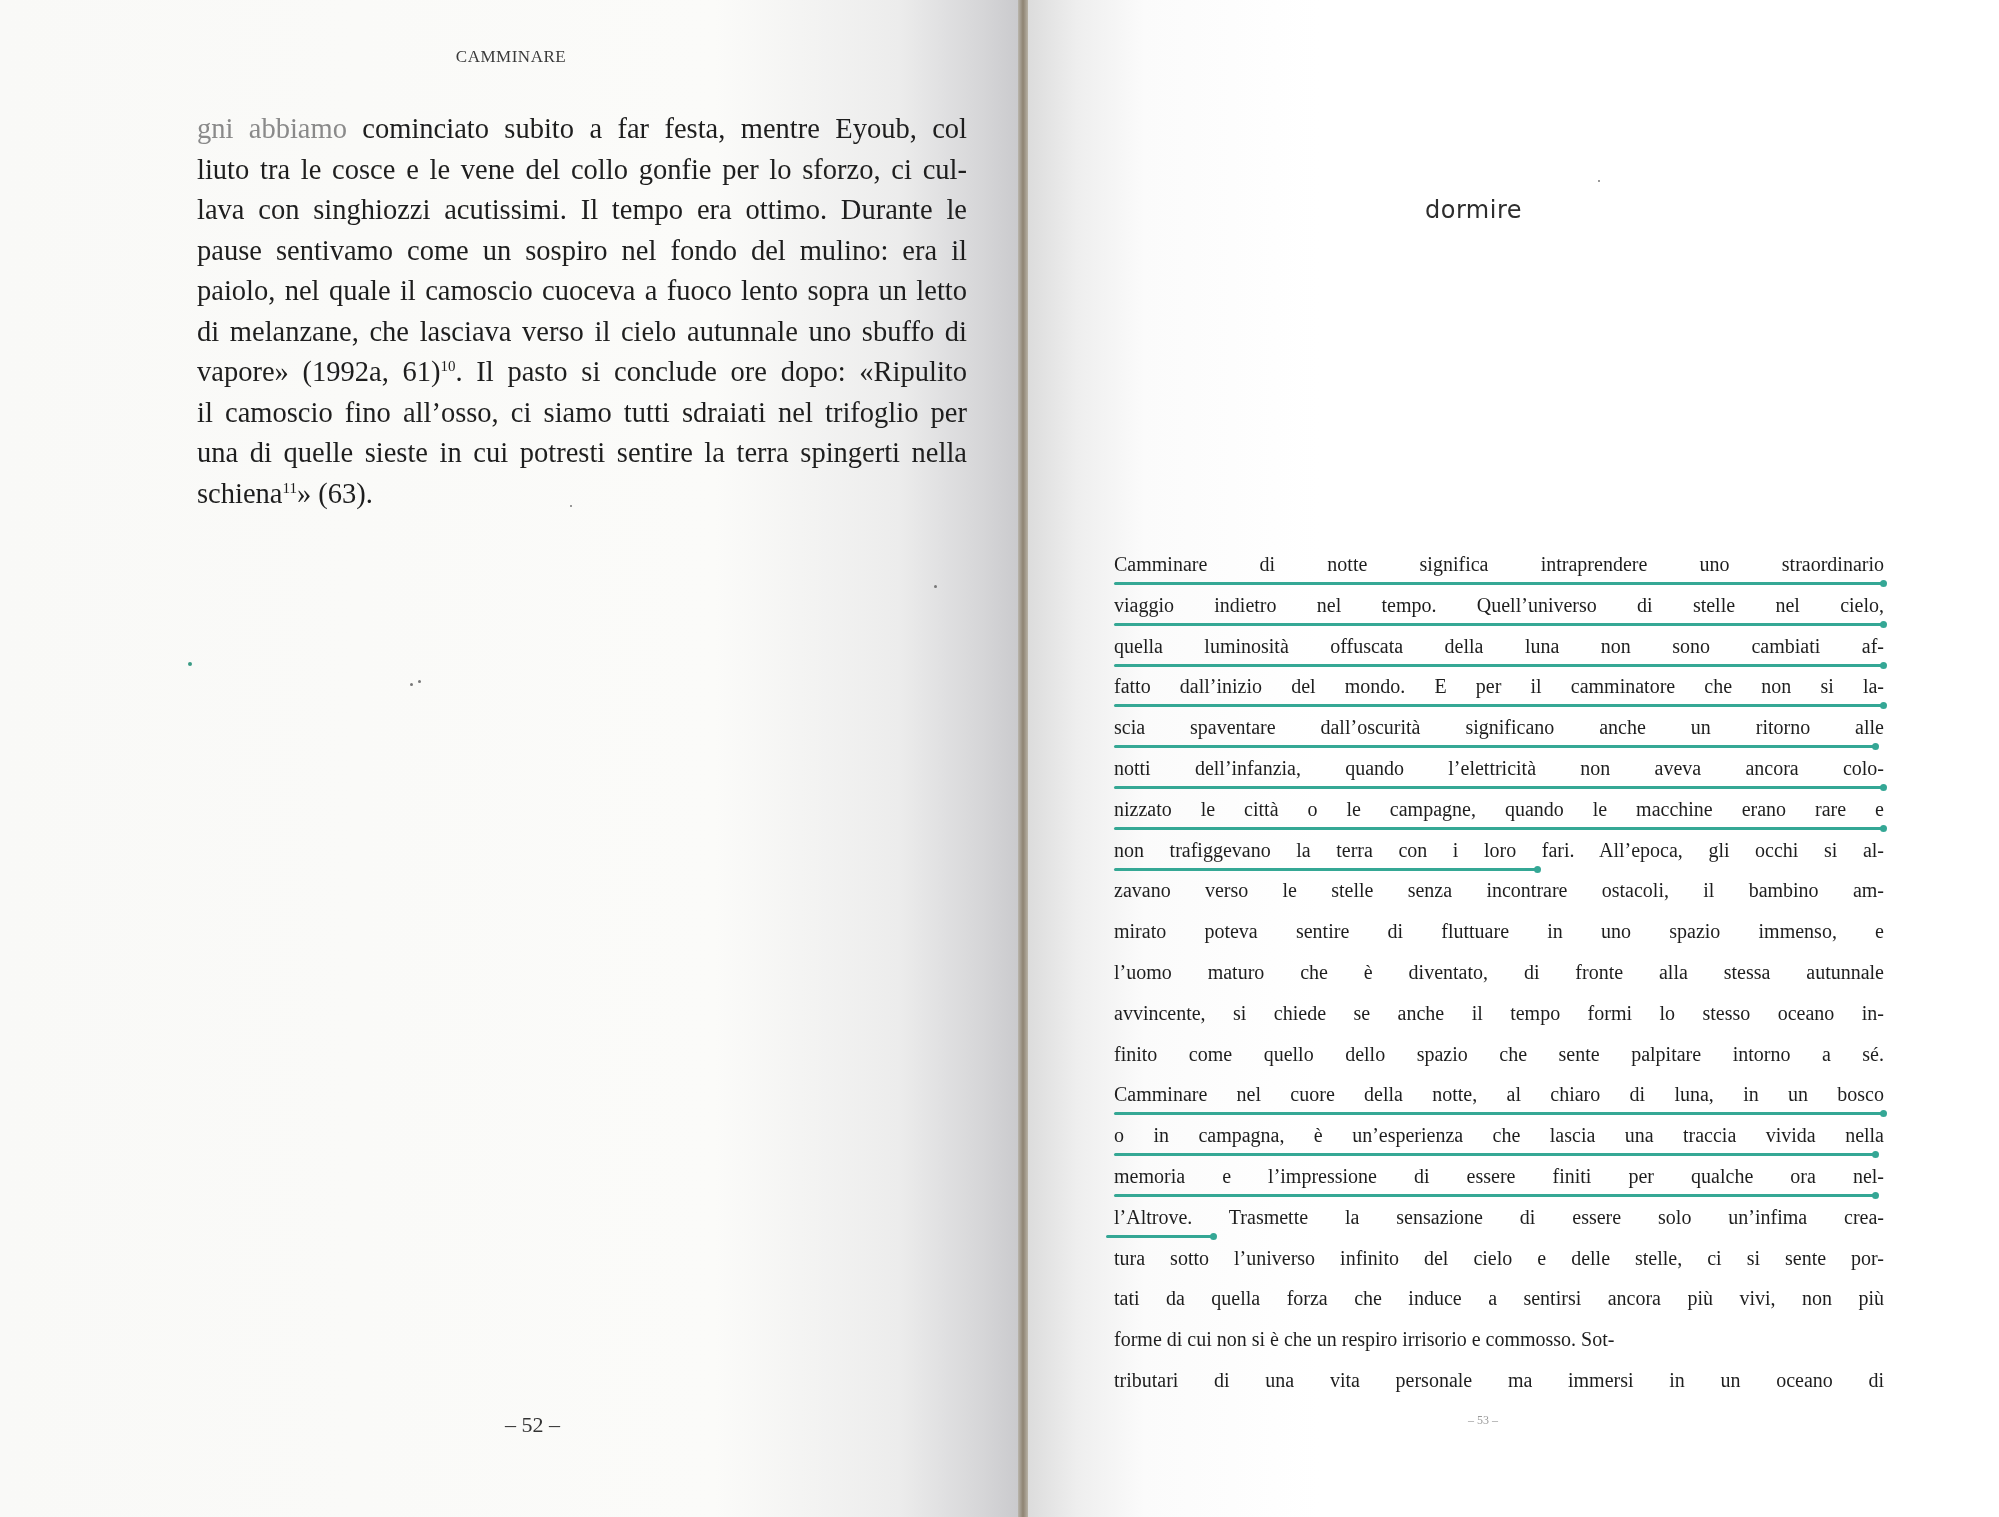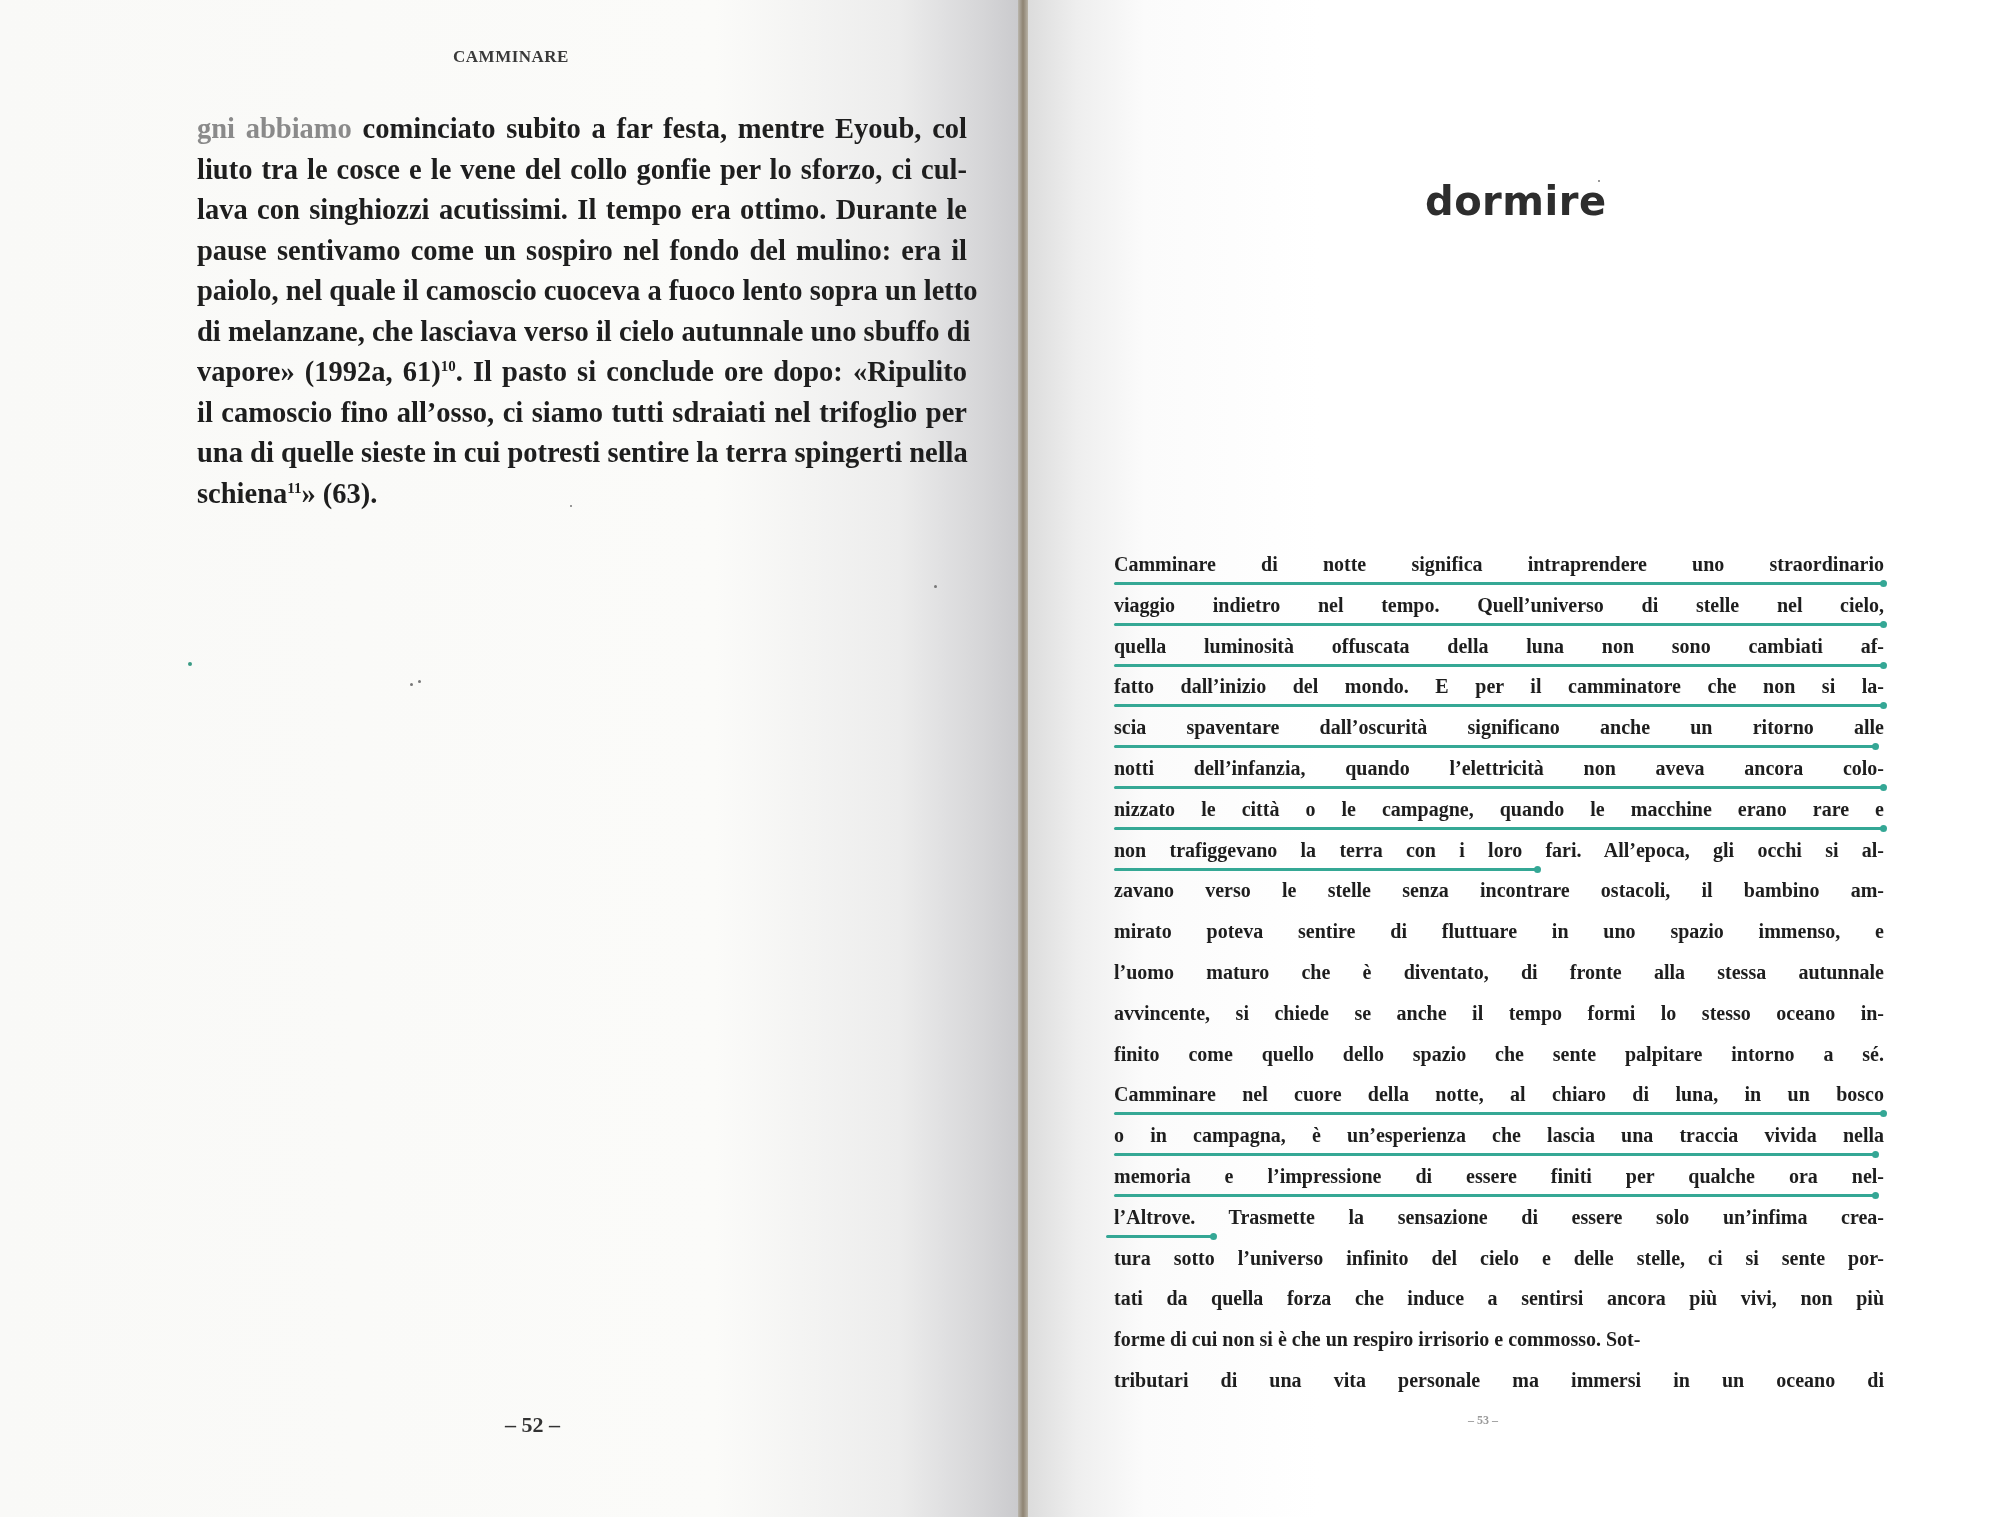--- a/index.html
+++ b/index.html
@@ -2,21 +2,21 @@
 <html><head>
 <meta charset="utf-8">
 <style>
   html, body { margin:0; padding:0; }
   body {
     width:1999px; height:1517px; overflow:hidden; position:relative;
     background:#f7f7f5;
     font-family:"Liberation Serif","DejaVu Serif",serif;
     color:#1e1e1e;
   }
-  .spread { position:absolute; left:0; top:0; width:1999px; height:1517px;font-weight:bold; }
+  .spread { position:absolute; left:0; top:0; width:1999px; height:1517px; }
 
   
   .page-left {
     position:absolute; left:0; top:0; width:1022px; height:1517px;
     background:linear-gradient(to right,#f9f9f7 0%,#fbfbf9 70%,#ececec 88%,#d6d6d8 96%,#c9c9cc 100%);
   }
   .gutter {
     position:absolute; left:1018px; top:0; width:10px; height:1517px;
     background:linear-gradient(to right,#b9b5ac,#8e8372 50%,#b8b2a6);
   }
@@ -36,23 +36,23 @@
   .left-body .line { display:block; white-space:nowrap; text-align:justify; text-align-last:justify; height:40.5px; }
   .left-body .line.last { text-align-last:left; }
   .faded { color:#8a8a8a; }
   sup { font-size:15px; line-height:0; vertical-align:super; }
 
   .folio { position:absolute; font-size:22px; color:#333; }
   .folio-left { left:505px; top:1412px; }
   .folio-right { left:1468px; top:1413px; color:#9a9a9a; font-size:12px; }
 
   .chapter-title {
-    position:absolute; left:1425px; top:178px;
+    position:absolute; left:1425px; top:196px;
     font-family:"DejaVu Sans","Liberation Sans",sans-serif;
-    font-size:40px; color:#2d2d2d; letter-spacing:0.5px;
+    font-size:24px; color:#2d2d2d; letter-spacing:0.5px;
   }
 
   .right-body {
     position:absolute; left:1114px; top:544px; width:770px;
     font-size:20px;
   }
   .right-body .line {
     display:block; position:relative; white-space:nowrap; height:40.8px; line-height:40.8px;
     text-align:justify; text-align-last:justify;
   }

